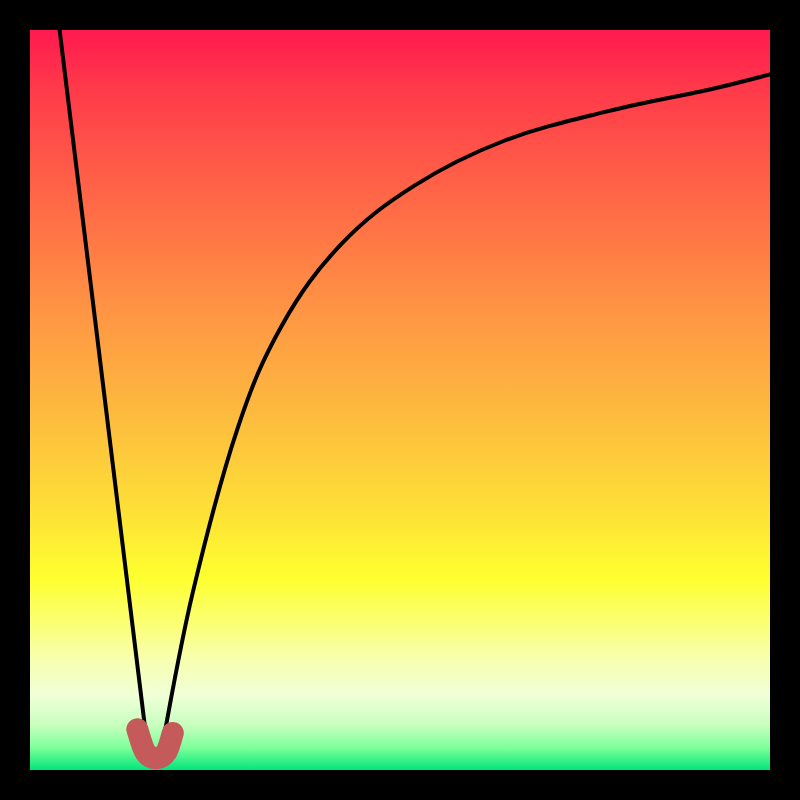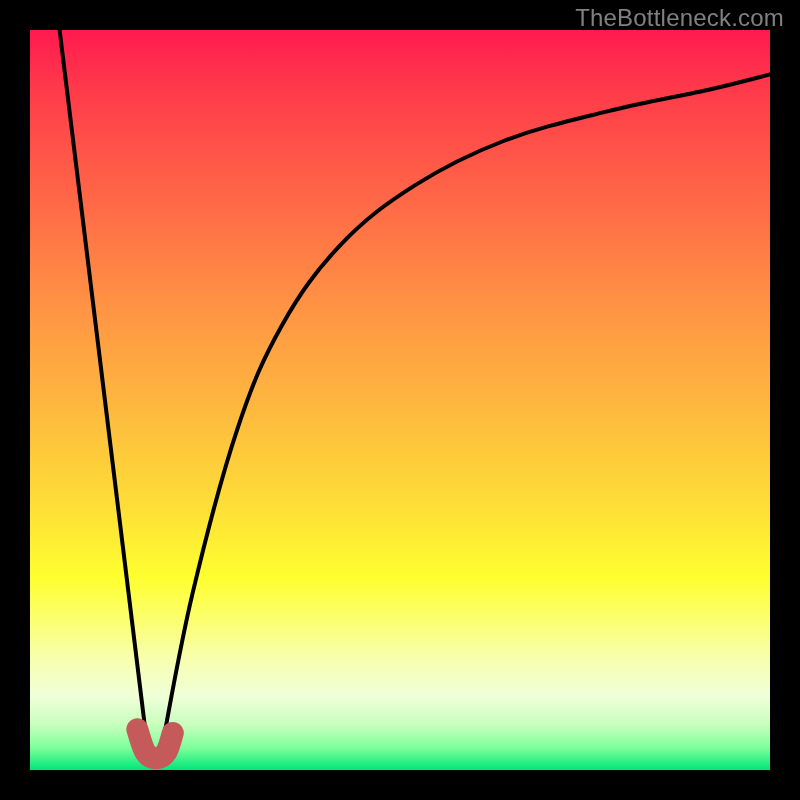--- a/index.html
+++ b/index.html
@@ -56,21 +56,20 @@
     left: 0;
     width: 740px;
     height: 740px;
   }
 </style>
 </head>
 <body>
 
 <div class="frame">
 
-  <div class="attribution">TheBottleneck.com</div>
 
   <div class="plot">
     <svg class="curves" viewBox="0 0 740 740" preserveAspectRatio="none">
       <path d="M29.6 0.0 L118.4 725.2" fill="none" stroke="#000" stroke-width="4" stroke-linecap="round"></path>
       <path d="M133.2 710.4 C138.5 683.8,149.5 618.3,162.8 562.4 C176.1 506.5,191.2 447.6,207.2 399.6 C223.2 351.6,233.0 329.3,251.6 296.0 C270.2 262.7,286.8 239.9,310.8 214.6 C334.8 189.3,355.5 174.0,384.8 155.4 C414.1 136.8,439.0 124.3,473.6 111.0 C508.2 97.7,539.9 90.7,577.2 81.4 C614.5 72.1,651.5 65.9,680.8 59.2 C710.1 52.5,729.3 47.1,740.0 44.4" fill="none" stroke="#000" stroke-width="4" stroke-linecap="round"></path>
       <path d="M107.3 699.3 C108.8 703.4,112.1 717.0,115.4 722.2 C118.8 727.4,122.1 728.2,125.8 728.2 C129.5 728.2,133.1 726.8,136.2 722.2 C139.2 717.7,141.6 706.5,142.8 703.0" fill="none" stroke="#c45a5a" stroke-width="22" stroke-linecap="round" stroke-linejoin="round"></path>
     </svg>
   </div>
 
 </div>

